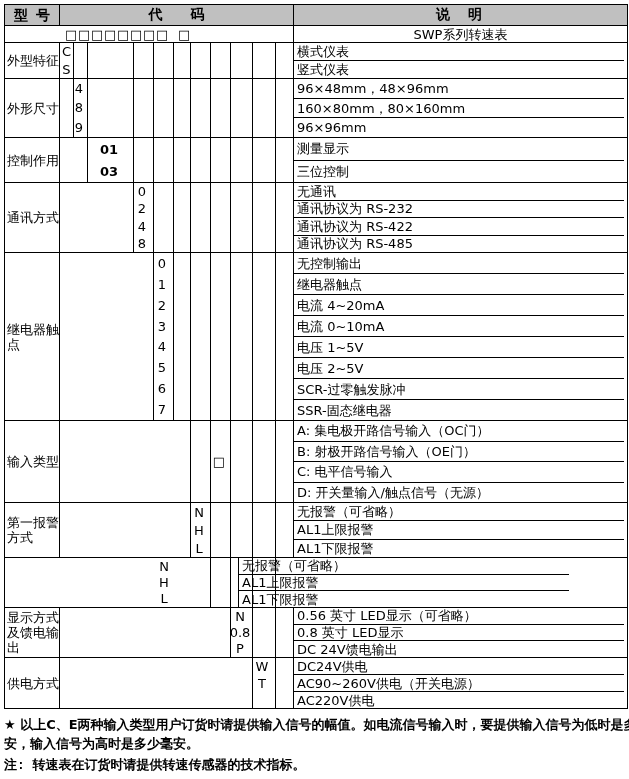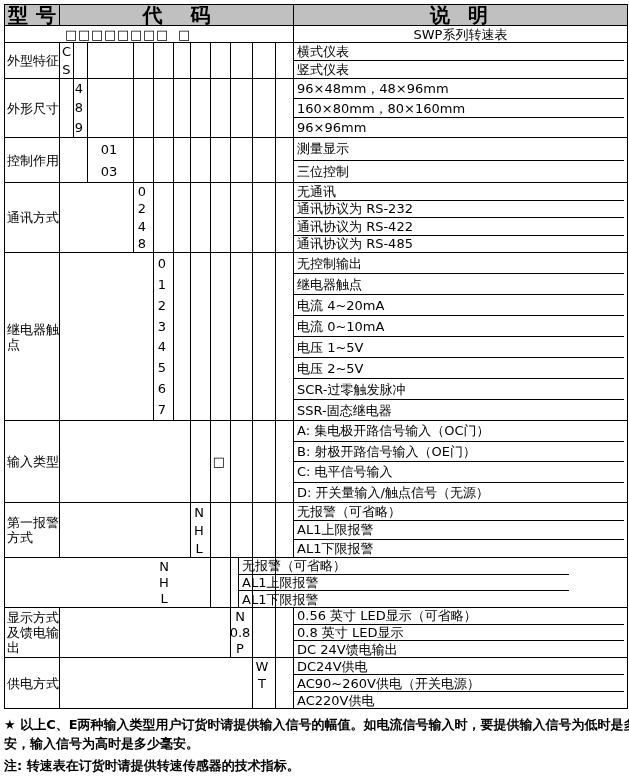--- a/index.html
+++ b/index.html
@@ -12,21 +12,21 @@
   .page { position:relative; width:629px; height:779px; padding:4px 0 0 4px; }
 
   .tbl { position:relative; width:624px; border:1px solid #000; background:#fff; }
   .row { display:flex; border-bottom:1px solid #000; width:100%; }
   .row.last { border-bottom:none; }
   .cell { overflow:hidden; }
   .c1 { width:55px; border-right:1px solid #000; display:flex; align-items:center; padding-left:2px; line-height:15px; }
   .c2 { width:234px; border-right:1px solid #000; position:relative; }
   .c3 { width:330px; display:flex; flex-direction:column; }
 
-  .hdr-row { height:21px; background:var(--hdr-bg,#c0c0c0); font-weight:bold; font-size:20px; }
+  .hdr-row { height:21px; background:var(--hdr-bg,#c0c0c0); font-weight:bold; font-size:14px; }
   .hdr-row .cell { display:flex; align-items:center; justify-content:center; padding-left:0; }
   .ls1 { letter-spacing:8px;  margin-right:-8px; }
   .ls2 { letter-spacing:28px; margin-right:-28px; }
   .ls3 { letter-spacing:18px; margin-right:-18px; }
 
   .model-row { height:17px; }
   .model-label { font-size:12px; display:flex; align-items:center; padding-left:2px;margin-top:28px; }
   .model-boxes { display:flex; align-items:center; padding-left:5px; }
   .box { display:inline-block; width:13px; line-height:15px; }
   .last-box { margin-left:9px; }
@@ -35,21 +35,21 @@
   .item { flex:1; display:flex; align-items:center; padding-left:3px; border-bottom:1px solid #000; line-height:15px; white-space:nowrap; }
   .item:last-child { border-bottom:none; }
 
   .codes { position:absolute; top:0; height:100%; display:flex; flex-direction:column; }
   .code-slot { flex:1; display:flex; align-items:center; justify-content:center; white-space:nowrap; }
 
   .overlay { position:absolute; left:0; top:0; right:0; bottom:0; pointer-events:none; }
   .vline { position:absolute; width:1px; background:#000; }
 
   .notes { margin-top:6px; font-weight:bold; line-height:19px; white-space:nowrap; }
-  .footnote { margin-top:3px; }
+  .footnote { margin-top:3px;font-family:Liberation Mono, monospace; }
   #spec-rows { display:contents; }
 </style>
 </head>
 <body>
 
 <div class="page">
   <div class="tbl">
 
     <div class="row hdr-row">
       <div class="cell c1">
@@ -101,21 +101,21 @@
             </div>
           </div>
           <div class="cell c3">
             <div class="item">96×48mm，48×96mm</div>
             <div class="item">160×80mm，80×160mm</div>
             <div class="item">96×96mm</div>
           </div>
         </div><div class="row spec-row" style="height: 45px;">
           <div class="cell c1">控制作用</div>
           <div class="cell c2">
-            <div class="codes" style="left: 37px; width: 24px;">
+            <div class="codes" style="left: 37px; width: 24px; font-weight: bold;">
               <div class="code-slot">01</div>
               <div class="code-slot">03</div>
             </div>
           </div>
           <div class="cell c3">
             <div class="item">测量显示</div>
             <div class="item">三位控制</div>
           </div>
         </div><div class="row spec-row" style="height: 70px;">
           <div class="cell c1">通讯方式</div>

